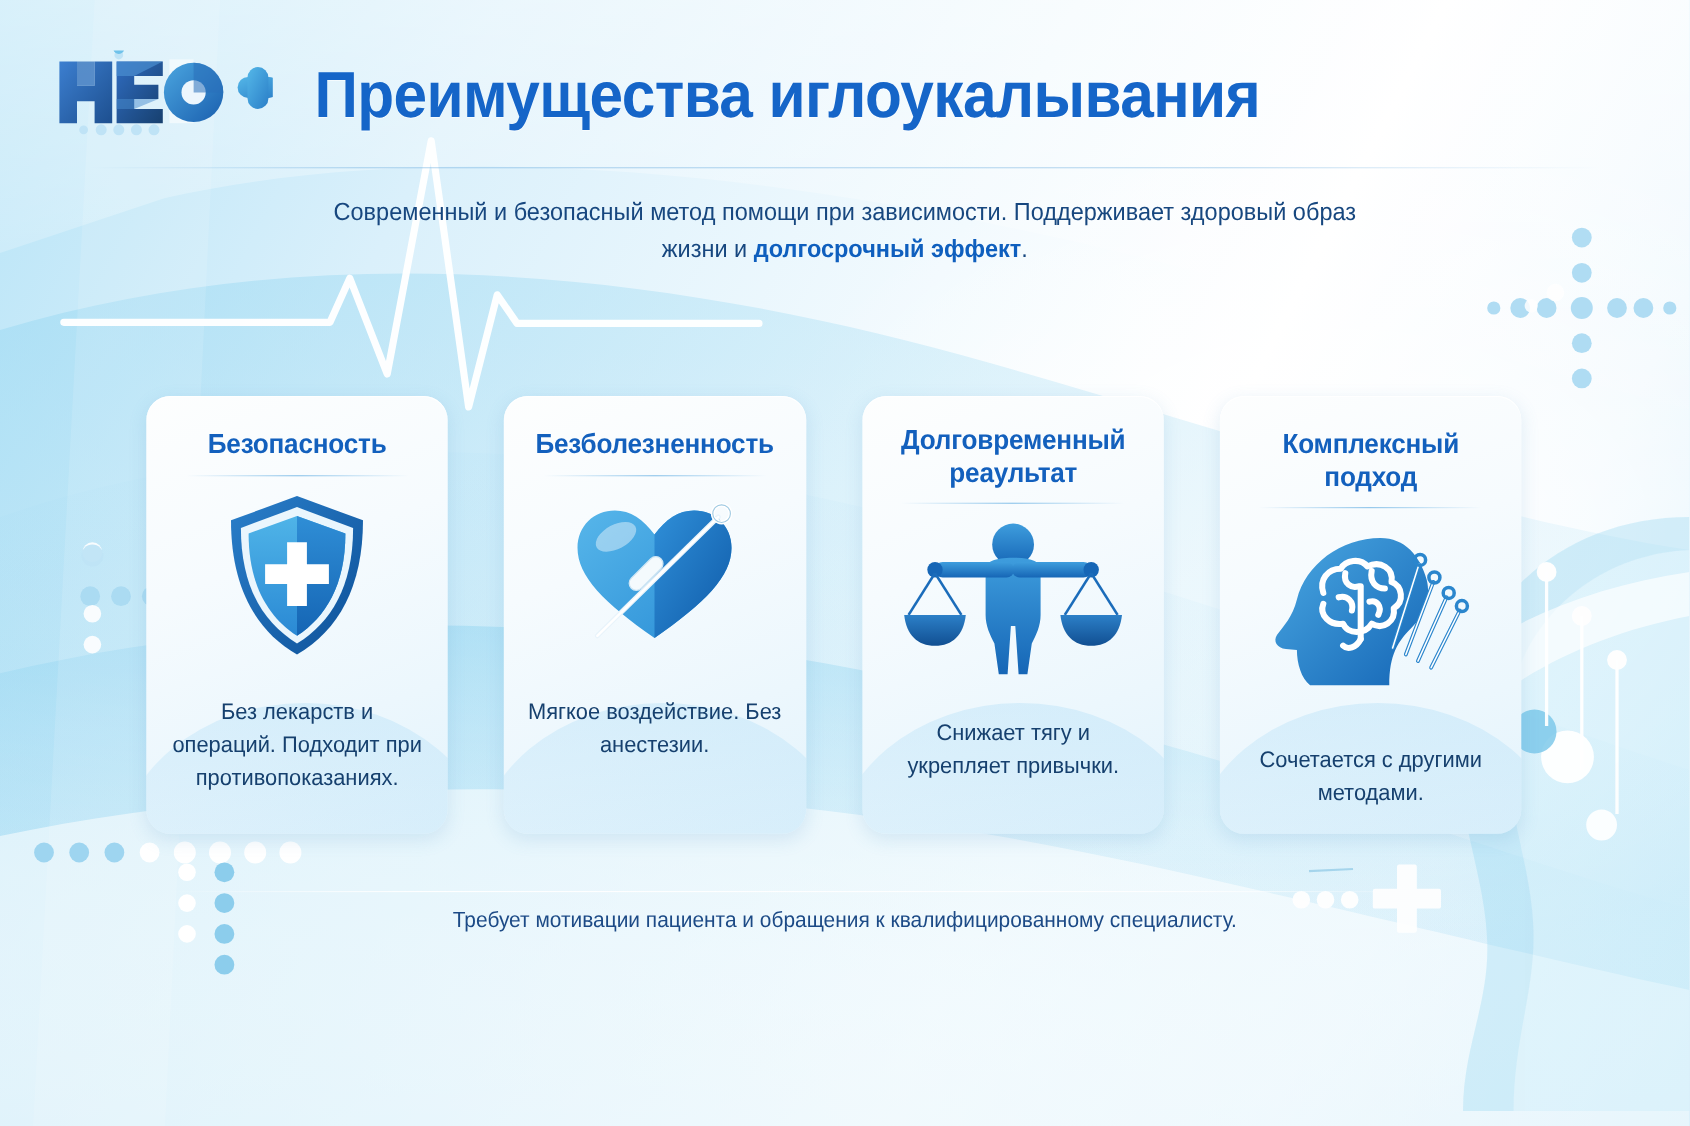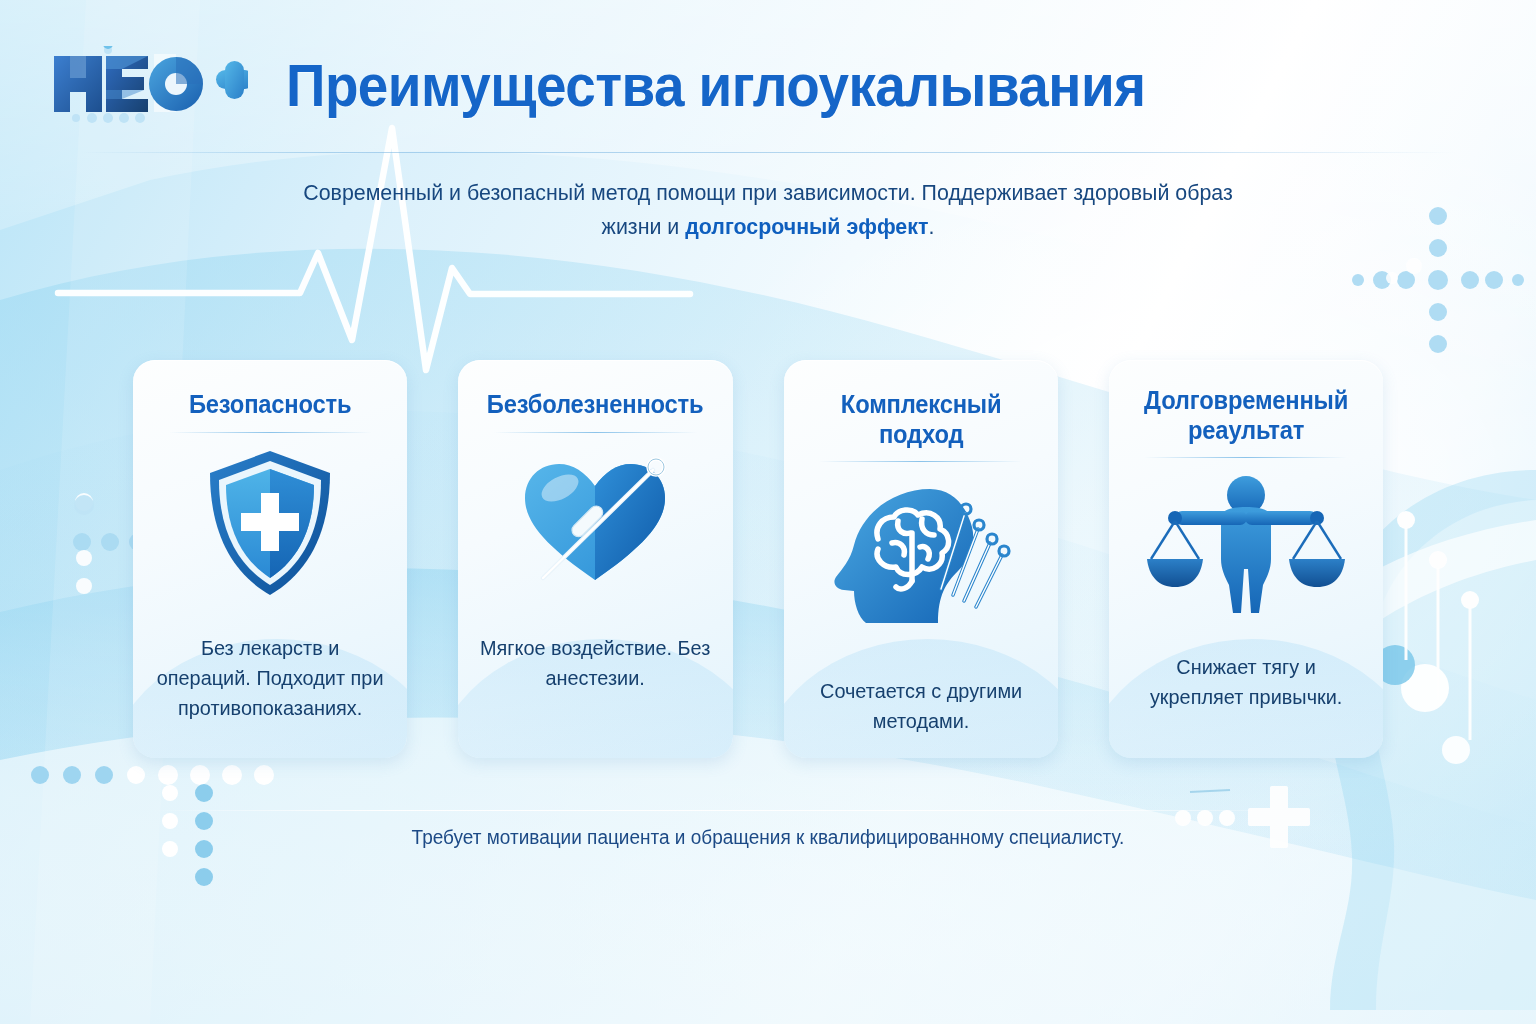--- a/index.html
+++ b/index.html
@@ -326,20 +326,63 @@
             <line x1="28" y1="130" x2="138" y2="22" stroke="#ffffff" stroke-width="2.2" stroke-linecap="round"></line>
             <rect x="66" y="54" width="13" height="38" rx="6.5" fill="#f4fafd" stroke="#cfe6f4" stroke-width="1.2" transform="rotate(45 72 73)"></rect>
             <circle cx="141" cy="19" r="8" fill="none" stroke="#ffffff" stroke-width="3.5"></circle>
             <circle cx="141" cy="19" r="8" fill="none" stroke="#9ec9e2" stroke-width="1"></circle>
           </g>
         </svg>
       </div>
       <div class="card-body">Мягкое воздействие. Без анестезии.</div>
     </div>
 
+    <div class="card c4">
+      <div class="card-head">Долговременный реаультат</div>
+      <div class="card-rule"></div>
+      <div class="card-icon">
+        <svg width="210" height="150" viewBox="0 0 210 150" xmlns="http://www.w3.org/2000/svg">
+          <defs>
+            <linearGradient id="prs" x1="0" y1="0" x2="0" y2="1">
+              <stop offset="0" stop-color="#3e9ddd"></stop>
+                <stop offset="1" stop-color="#1666b6"></stop>
+            </linearGradient>
+            <linearGradient id="pan" x1="0" y1="0" x2="0" y2="1">
+              <stop offset="0" stop-color="#2c80c8"></stop>
+                <stop offset="1" stop-color="#114f92"></stop>
+            </linearGradient>
+          </defs>
+
+          <rect x="30" y="42" width="150" height="7" rx="3.5" fill="url(#prs)"></rect>
+
+          <circle cx="105" cy="22" r="19" fill="url(#prs)"></circle>
+          <path d="M80,44 C80,38 88,34 105,34 C122,34 130,38 130,44 L130,86 C130,96 126,104 122,112 L118,140 L110,140 L107,96 L103,96 L100,140 L92,140 L88,112 C84,104 80,96 80,86 Z" fill="url(#prs)"></path>
+
+          <rect x="34" y="38" width="72" height="14" rx="7" fill="url(#prs)"></rect>
+          <rect x="104" y="38" width="72" height="14" rx="7" fill="url(#prs)"></rect>
+
+          <circle cx="34" cy="45" r="7" fill="#1666b6"></circle>
+          <circle cx="176" cy="45" r="7" fill="#1666b6"></circle>
+
+          <g stroke="#1b6cba" stroke-width="2.4" fill="none">
+            <line x1="34" y1="48" x2="10" y2="86"></line>
+              <line x1="34" y1="48" x2="58" y2="86"></line>
+          </g>
+          <path d="M6,86 L62,86 C60,104 50,114 34,114 C18,114 8,104 6,86 Z" fill="url(#pan)"></path>
+
+          <g stroke="#1b6cba" stroke-width="2.4" fill="none">
+            <line x1="176" y1="48" x2="152" y2="86"></line>
+              <line x1="176" y1="48" x2="200" y2="86"></line>
+          </g>
+          <path d="M148,86 L204,86 C202,104 192,114 176,114 C160,114 150,104 148,86 Z" fill="url(#pan)"></path>
+        </svg>
+      </div>
+      <div class="card-body">Снижает тягу и укрепляет привычки.</div>
+    </div>
+
     <div class="card c3">
       <div class="card-head">Комплексный подход</div>
       <div class="card-rule"></div>
       <div class="card-icon">
         <svg width="190" height="150" viewBox="0 0 190 150" xmlns="http://www.w3.org/2000/svg">
           <defs>
             <linearGradient id="hdg" x1="0" y1="0" x2="1" y2="1">
               <stop offset="0" stop-color="#4aa8e2"></stop>
                 <stop offset="1" stop-color="#1566b6"></stop>
             </linearGradient>
@@ -374,61 +417,18 @@
               <circle cx="140" cy="32" r="5"></circle>
               <circle cx="153" cy="48" r="5"></circle>
               <circle cx="166" cy="62" r="5"></circle>
               <circle cx="178" cy="74" r="5"></circle>
             </g>
           </g>
         </svg>
       </div>
       <div class="card-body">Сочетается с другими методами.</div>
     </div>
-
-    <div class="card c4">
-      <div class="card-head">Долговременный реаультат</div>
-      <div class="card-rule"></div>
-      <div class="card-icon">
-        <svg width="210" height="150" viewBox="0 0 210 150" xmlns="http://www.w3.org/2000/svg">
-          <defs>
-            <linearGradient id="prs" x1="0" y1="0" x2="0" y2="1">
-              <stop offset="0" stop-color="#3e9ddd"></stop>
-                <stop offset="1" stop-color="#1666b6"></stop>
-            </linearGradient>
-            <linearGradient id="pan" x1="0" y1="0" x2="0" y2="1">
-              <stop offset="0" stop-color="#2c80c8"></stop>
-                <stop offset="1" stop-color="#114f92"></stop>
-            </linearGradient>
-          </defs>
-
-          <rect x="30" y="42" width="150" height="7" rx="3.5" fill="url(#prs)"></rect>
-
-          <circle cx="105" cy="22" r="19" fill="url(#prs)"></circle>
-          <path d="M80,44 C80,38 88,34 105,34 C122,34 130,38 130,44 L130,86 C130,96 126,104 122,112 L118,140 L110,140 L107,96 L103,96 L100,140 L92,140 L88,112 C84,104 80,96 80,86 Z" fill="url(#prs)"></path>
-
-          <rect x="34" y="38" width="72" height="14" rx="7" fill="url(#prs)"></rect>
-          <rect x="104" y="38" width="72" height="14" rx="7" fill="url(#prs)"></rect>
-
-          <circle cx="34" cy="45" r="7" fill="#1666b6"></circle>
-          <circle cx="176" cy="45" r="7" fill="#1666b6"></circle>
-
-          <g stroke="#1b6cba" stroke-width="2.4" fill="none">
-            <line x1="34" y1="48" x2="10" y2="86"></line>
-              <line x1="34" y1="48" x2="58" y2="86"></line>
-          </g>
-          <path d="M6,86 L62,86 C60,104 50,114 34,114 C18,114 8,104 6,86 Z" fill="url(#pan)"></path>
-
-          <g stroke="#1b6cba" stroke-width="2.4" fill="none">
-            <line x1="176" y1="48" x2="152" y2="86"></line>
-              <line x1="176" y1="48" x2="200" y2="86"></line>
-          </g>
-          <path d="M148,86 L204,86 C202,104 192,114 176,114 C160,114 150,104 148,86 Z" fill="url(#pan)"></path>
-        </svg>
-      </div>
-      <div class="card-body">Снижает тягу и укрепляет привычки.</div>
-    </div>
   </div>
 
   <div class="foot-rule"></div>
   <div class="footer">Требует мотивации пациента и обращения к квалифицированному специалисту.</div>
 
 </div>
 
 </body></html>

